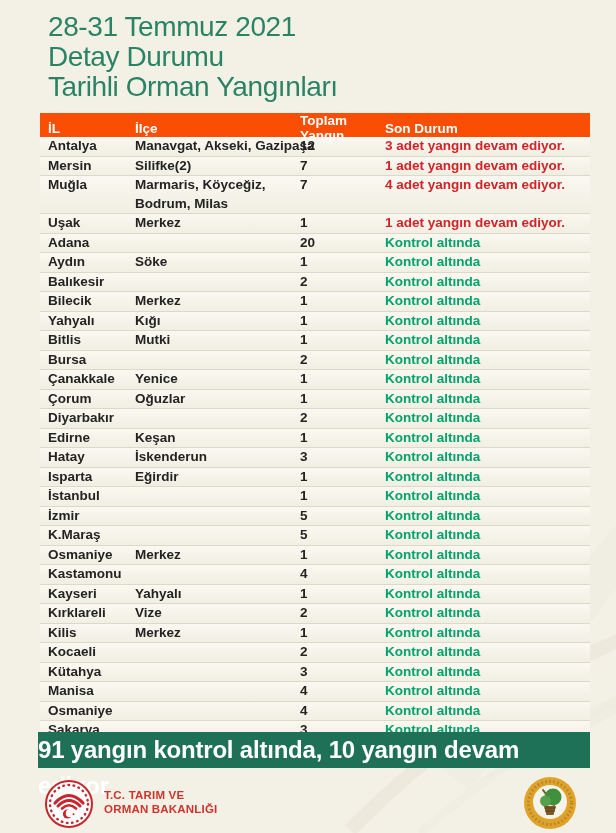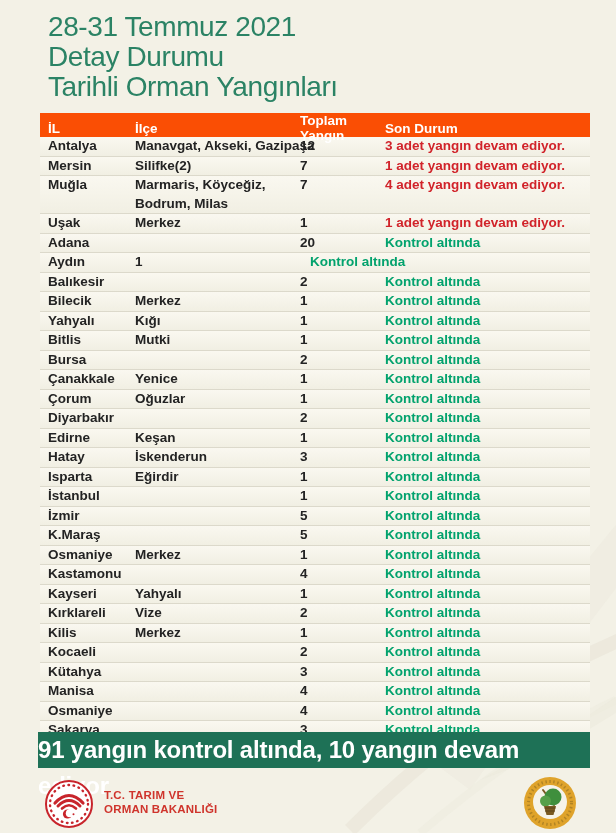--- a/index.html
+++ b/index.html
@@ -128,20 +128,21 @@
           <span class="cell-durum">1 adet yangın devam ediyor.</span>
         </div>
         <div class="trow controlled">
           <span class="cell-il">Adana</span>
           <span class="cell-ilce"></span>
           <span class="cell-num">20</span>
           <span class="cell-durum">Kontrol altında</span>
         </div>
         <div class="trow controlled">
           <span class="cell-il">Aydın</span>
+          <span class="cell-ilce">Söke</span>
           <span class="cell-num">1</span>
           <span class="cell-durum">Kontrol altında</span>
         </div>
         <div class="trow controlled">
           <span class="cell-il">Balıkesir</span>
           <span class="cell-ilce"></span>
           <span class="cell-num">2</span>
           <span class="cell-durum">Kontrol altında</span>
         </div>
         <div class="trow controlled">

